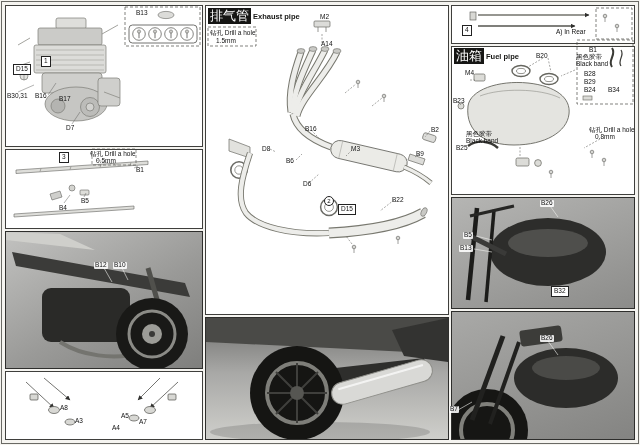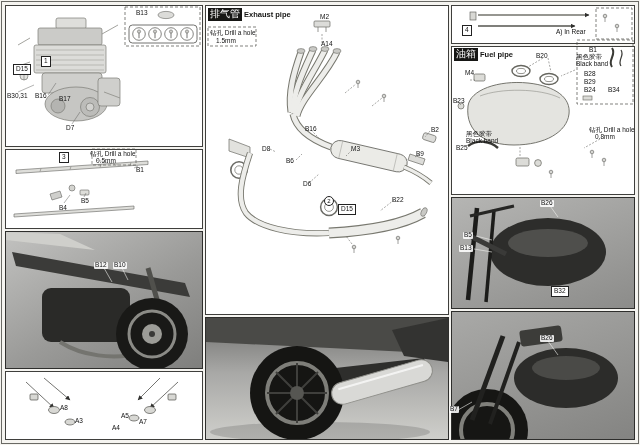--- a/index.html
+++ b/index.html
@@ -11,21 +11,21 @@
   .p-m2{background:linear-gradient(180deg,#6f6f6d 0%,#a8a8a6 45%,#cfcfcb 100%);}
   .p-r3{background:linear-gradient(160deg,#b5b5b3,#8c8c8a);}
   .p-r4{background:linear-gradient(160deg,#a9a9a7,#848482);}
   .art{position:absolute;left:0;top:0;z-index:2;pointer-events:none;}
   .labels{position:absolute;inset:0;z-index:5;}
   .plabel{position:absolute;font-size:6.5px;line-height:1;color:#101010;white-space:nowrap;}
   .plabel.box{border:1px solid #222;background:#fff;padding:1px 2px;}
   .plabel.circle{border:1px solid #222;background:#fff;border-radius:50%;width:8px;height:8px;line-height:8px;text-align:center;padding:0;font-size:6px;}
   .plabel.chip{background:rgba(255,255,255,0.88);padding:0 1px;border-radius:1px;}
   .sec-title{position:absolute;z-index:6;display:flex;align-items:center;gap:2px;}
-  .cn{background:#161614;color:#ffffff;font-size:10px;line-height:1.25;padding:0 2px;}
+  .cn{background:#161614;color:#ffffff;font-size:13px;line-height:1.25;padding:0 2px;}
   .en{font-size:7.5px;font-weight:bold;color:#161614;}
 </style>
 </head>
 <body>
 
 <div class="page">
   <div class="sheet-border"></div>
 
   <div class="panel" style="left:5px;top:5px;width:198px;height:142px"></div>
   <div class="panel" style="left:5px;top:149px;width:198px;height:80px"></div>

